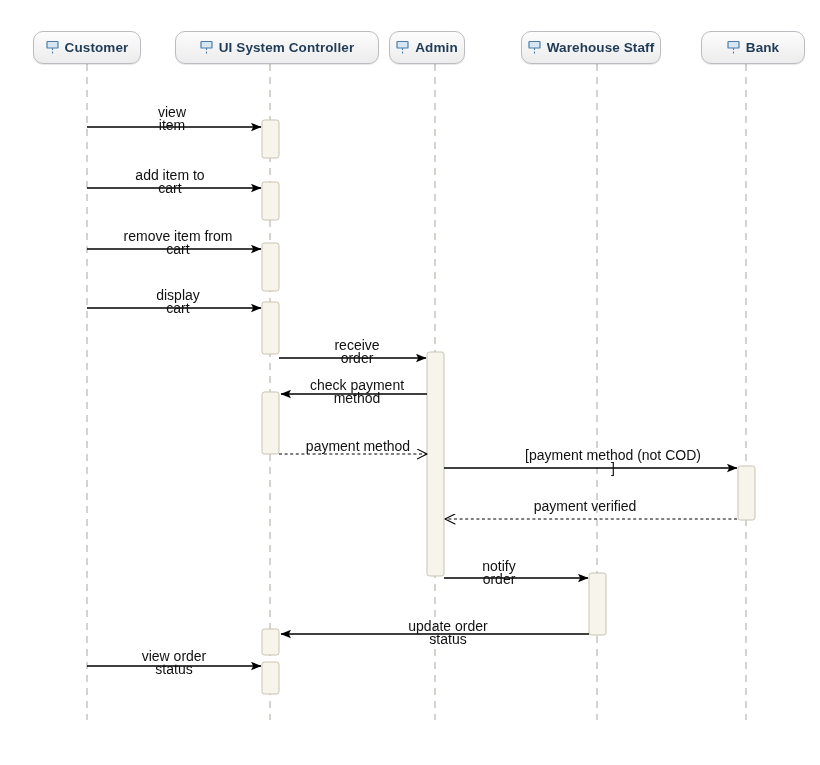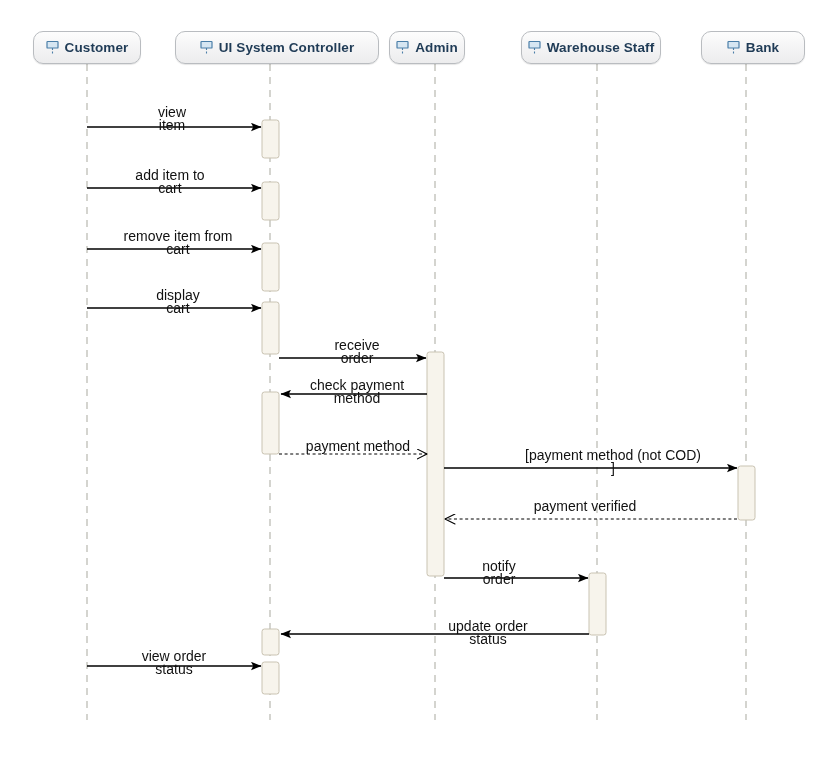--- a/index.html
+++ b/index.html
@@ -163,17 +163,17 @@
       <div class="msg-label" style="left: 172px; top: 106px;"><div>view</div><div>item</div></div>
       <div class="msg-label" style="left: 170px; top: 169px;"><div>add item to</div><div>cart</div></div>
       <div class="msg-label" style="left: 178px; top: 230px;"><div>remove item from</div><div>cart</div></div>
       <div class="msg-label" style="left: 178px; top: 289px;"><div>display</div><div>cart</div></div>
       <div class="msg-label" style="left: 357px; top: 339px;"><div>receive</div><div>order</div></div>
       <div class="msg-label" style="left: 357px; top: 379px;"><div>check payment</div><div>method</div></div>
       <div class="msg-label" style="left: 358px; top: 440px;"><div>payment method</div></div>
       <div class="msg-label" style="left: 592px; top: 449px; margin-left: 21px;"><div>[payment method (not COD)</div><div>]</div></div>
       <div class="msg-label" style="left: 585px; top: 500px;"><div>payment verified</div></div>
       <div class="msg-label" style="left: 499px; top: 560px;"><div>notify</div><div>order</div></div>
-      <div class="msg-label" style="left: 448px; top: 620px; margin-left: 40px;"><div>update order</div><div>status</div></div>
+      <div class="msg-label" style="left: 448px; top: 620px;"><div>update order</div><div>status</div></div>
       <div class="msg-label" style="left: 174px; top: 650px;"><div>view order</div><div>status</div></div>
     </div>
 
 </div>
 
 </body></html>

